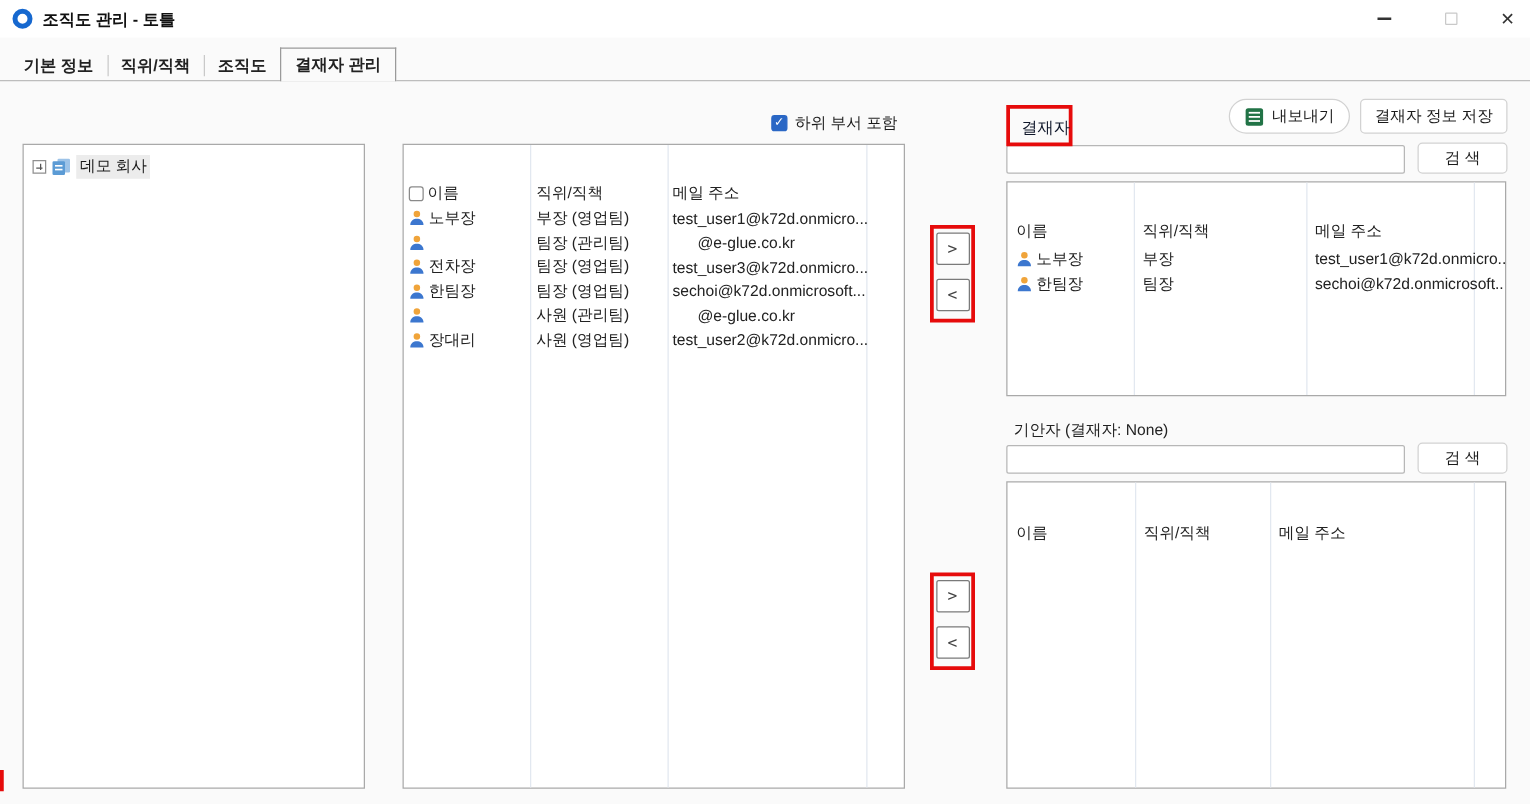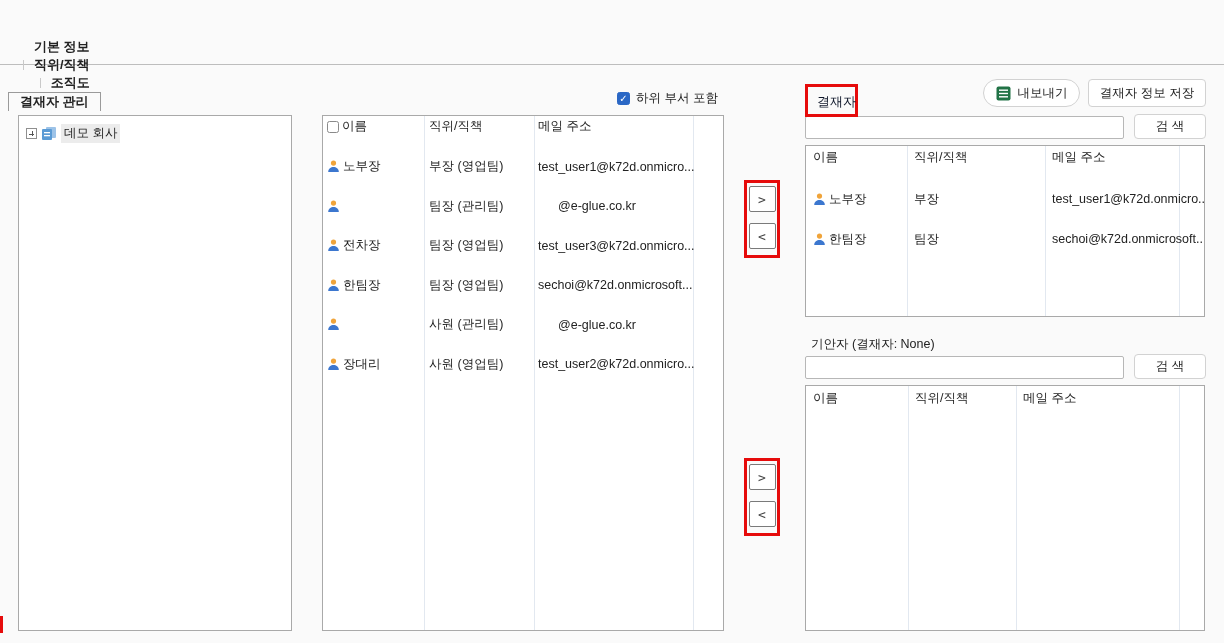--- a/index.html
+++ b/index.html
@@ -19,32 +19,32 @@
   .winbtn { position:absolute; top:0; height:30px; display:flex; align-items:center; justify-content:center; cursor:default; }
   .winbtn.min { left:1084px; width:46px; }
   .winbtn.max { left:1138px; width:46px; }
   .winbtn.close { left:1188px; width:36px; }
   .glyph-min { width:11px; height:1.5px; background:#333; }
   .glyph-max { width:10px; height:10px; border:1.3px solid #c9c9c9; border-radius:1px; }
   .glyph-close { font-size:14px; color:#333; line-height:1; }
 
   
   .tabline { position:absolute; left:0; top:64px; width:1224px; height:1px; background:#bdbdbd; }
-  .tabs { position:absolute; left:8px; top:38px; height:27px; display:flex; align-items:flex-end;flex-direction:column; }
+  .tabs { position:absolute; left:8px; top:38px; height:27px; display:flex; align-items:flex-end; }
   .tab { height:25px; padding:0 11px; display:flex; align-items:center; font-size:13px;
     font-weight:600; color:#222; background:transparent; position:relative; cursor:pointer; }
   .tab + .tab::before { content:""; position:absolute; left:0; top:4px; bottom:4px; width:1px; background:#c9c9c9; }
   .tab.active { height:27px; background:#fafafa; border:1px solid #9a9a9a; border-bottom:none; z-index:2; }
   .tab.active::before { display:none; }
 
   
   .panel { position:absolute; background:#fff; border:1px solid #a9a9a9; }
   .vsep { position:absolute; top:0; bottom:0; width:1px; background:#e2e8f0; }
-  .thead { display:flex; align-items:center; font-size:12.5px; color:#222; position:relative; z-index:1; }
-  .trow { display:flex; align-items:center; font-size:12.5px; color:#222; position:relative; z-index:1;margin-top:20px; }
+  .thead { display:flex; align-items:center; font-size:12.5px; color:#222; position:relative; z-index:1;margin-top:28px; }
+  .trow { display:flex; align-items:center; font-size:12.5px; color:#222; position:relative; z-index:1; }
   .cell { white-space:nowrap; overflow:hidden; }
 
   
   .org-table .thead { height:21px; }
   .org-table .trow { height:19.5px; }
   .org-table .c1 { width:101px; padding-left:4px; display:flex; align-items:center; gap:3px; }
   .org-table .c2 { width:110px; padding-left:5px; }
   .org-table .c3 { flex:1; padding-left:4px; }
   .org-table .c3.indent { padding-left:24px; }
 
@@ -92,20 +92,33 @@
   .expand-box::after { content:""; position:absolute; left:4.5px; top:2px; width:1px; height:5px; background:#555; }
   .tree-label { background:#ececec; padding:1px 3px; }
 
   .edge-artifact { position:absolute; left:0; top:616px; width:3px; height:17px; background:#e60b0b; }
 </style>
 </head>
 <body>
 
 <div class="window">
 
+  <div class="titlebar">
+    <div class="app-icon"></div>
+    <div class="title-text">조직도 관리 - 토틀</div>
+    <div class="winbtn min">
+        <div class="glyph-min"></div>
+      </div>
+    <div class="winbtn max">
+        <div class="glyph-max"></div>
+      </div>
+    <div class="winbtn close">
+        <span class="glyph-close">✕</span>
+      </div>
+  </div>
 
   <div class="tabline"></div>
   <div class="tabs">
     <div class="tab">기본 정보</div>
     <div class="tab">직위/직책</div>
     <div class="tab">조직도</div>
     <div class="tab active">결재자 관리</div>
   </div>
 
   <div style="position:absolute; left:617px; top:90px; display:flex; align-items:center; gap:6px;">

